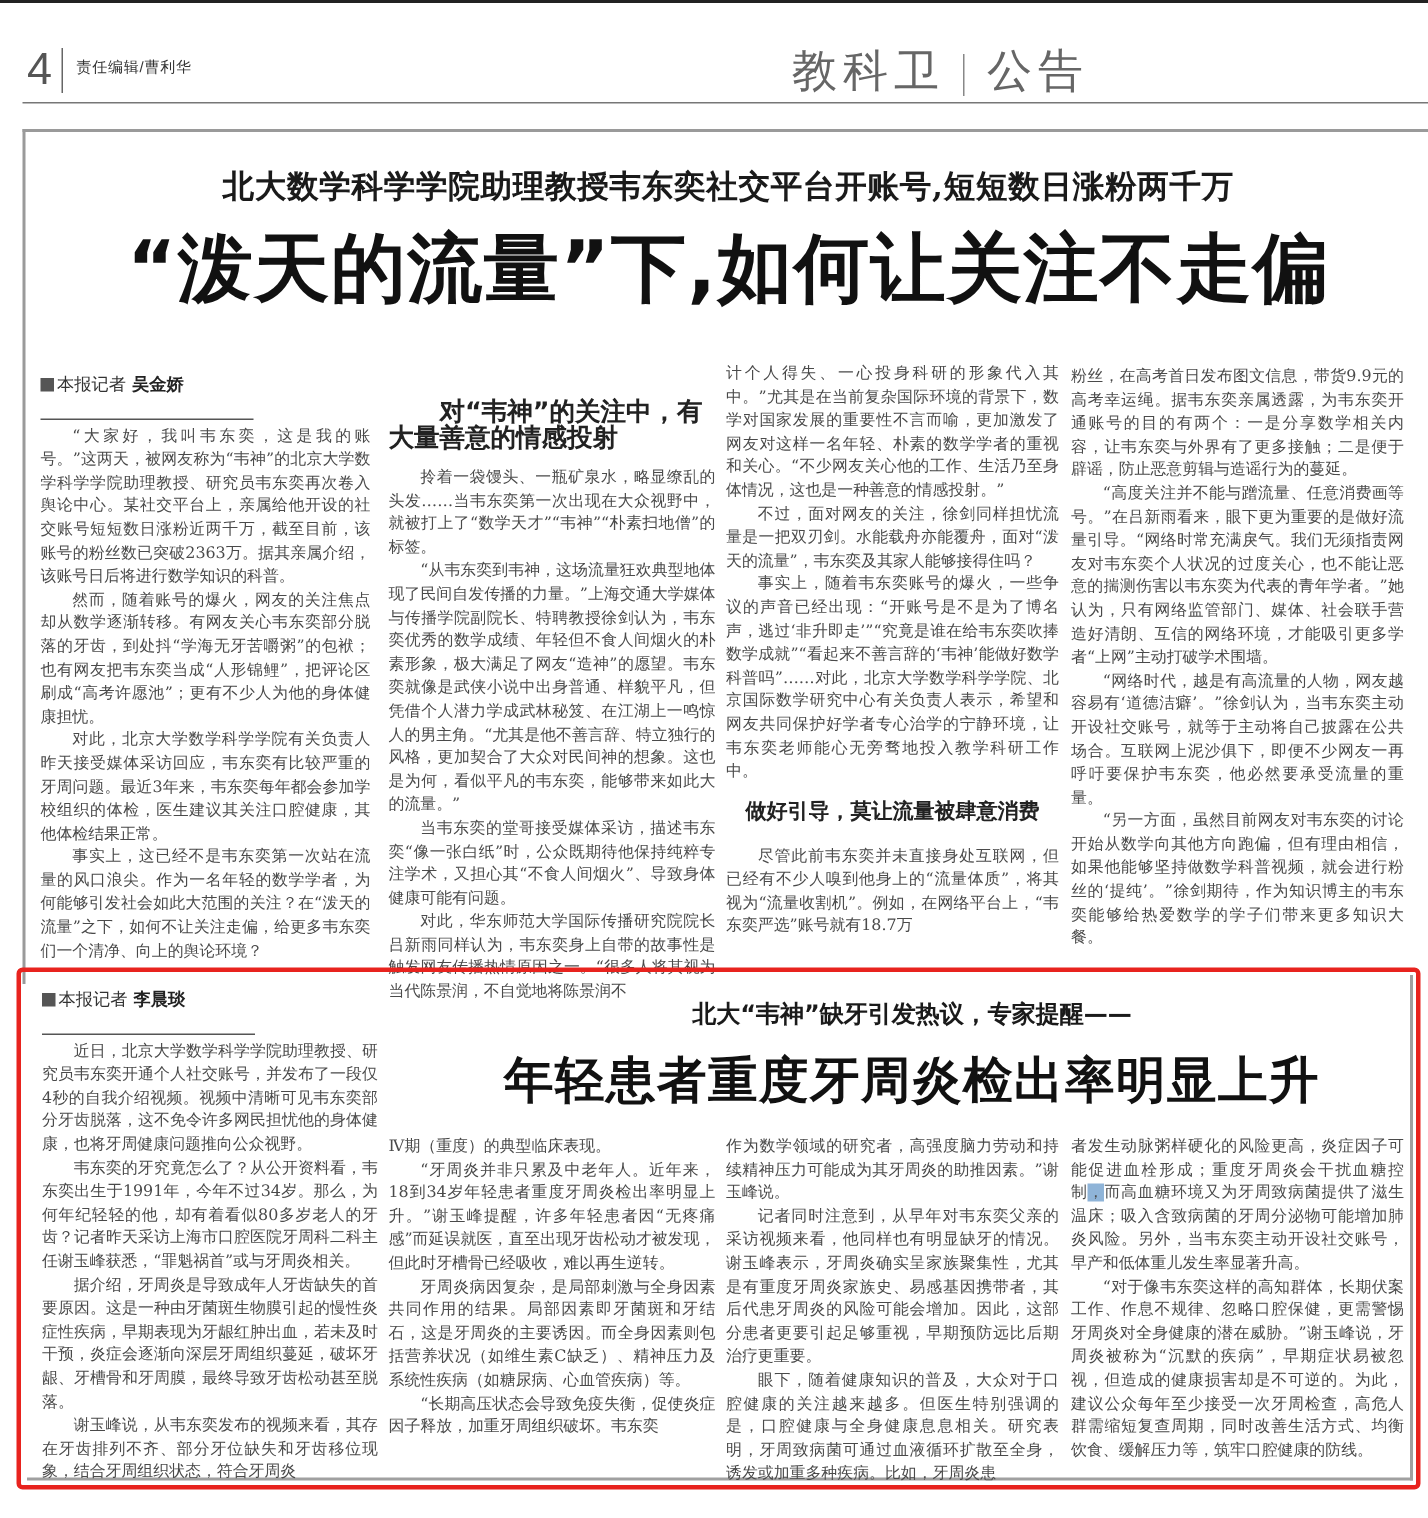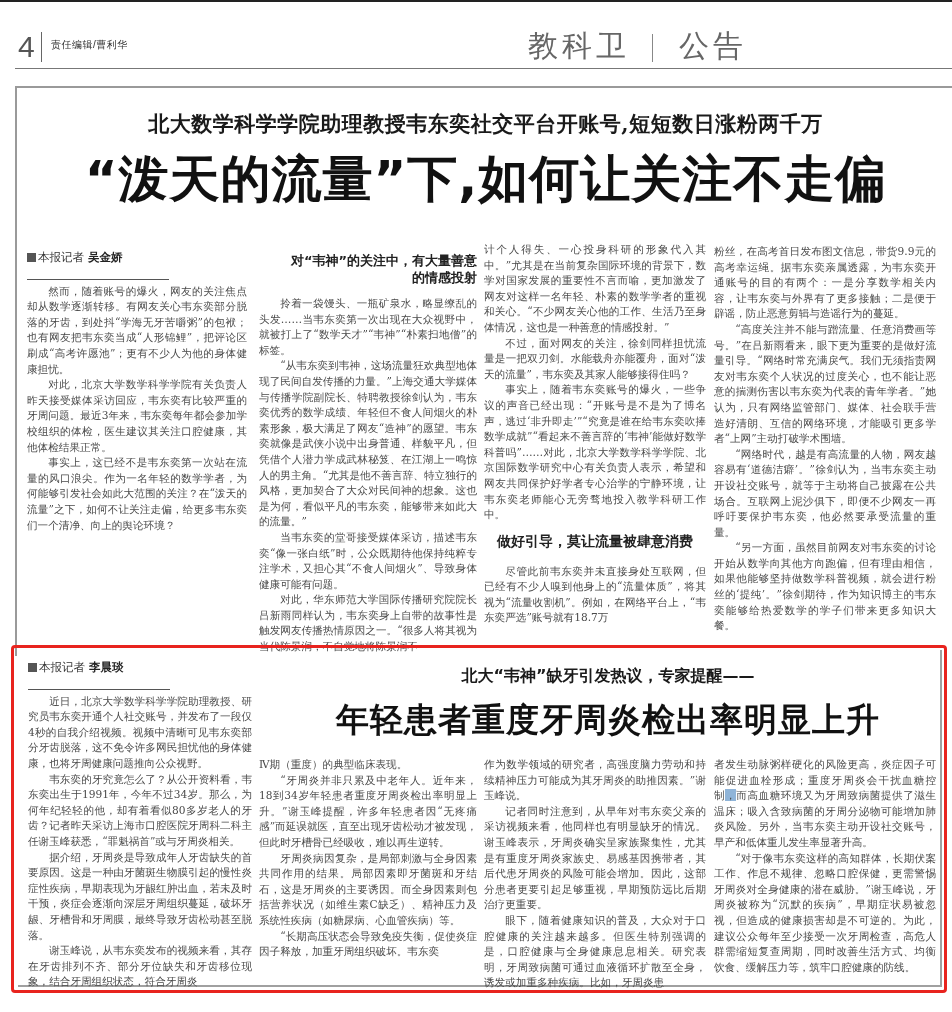--- a/index.html
+++ b/index.html
@@ -6,36 +6,36 @@
   html, body { width: 952px; height: 1012px; overflow: hidden; background: #ffffff; }
   body { position: relative; font-family: "DejaVu Serif", "Liberation Serif", serif; color: #3a3a3a; }
 
   .topline { position: absolute; left: 0; top: 0; width: 952px; height: 2px; background: #222; }
 
   
   .masthead { position: absolute; left: 15px; top: 30px; width: 937px; height: 40px; }
   .page-num { position: absolute; left: 3px; top: 0; font-family: "Liberation Sans", sans-serif; font-size: 30px; color: #555; line-height: 34px; }
   .page-divider { position: absolute; left: 26px; top: 2px; width: 1px; height: 30px; background: #666; }
   .editor { position: absolute; left: 36px; top: 8px; font-family: "Liberation Sans", sans-serif; font-size: 10px; color: #333; letter-spacing: 0.5px; }
-  .section-title { position: absolute; left: 513px; top: 0; font-family: Liberation Mono, monospace; font-size: 30px; color: #666; letter-spacing: 4px; line-height: 36px; }
+  .section-title { position: absolute; left: 513px; top: 0; font-family: Liberation Serif, serif; font-size: 30px; color: #666; letter-spacing: 4px; line-height: 36px; }
   .section-title .sep { display: inline-block; width: 1px; height: 28px; background: #888; vertical-align: middle; margin: 0 4px 0 0; }
   .mast-rule { position: absolute; left: 15px; top: 68px; width: 937px; height: 1px; background: #777; }
 
   
   .box1 { position: absolute; left: 15px; top: 86px; width: 937px; height: 570px; border: 2px solid #9a9a9a; border-right: none; border-bottom: none; }
   .kicker1 { position: absolute; left: 0; top: 22px; width: 937px; text-align: center; font-family: "DejaVu Serif", serif; font-weight: bold; font-size: 21px; color: #1a1a1a; letter-spacing: 0.5px; }
   .headline1 { position: absolute; left: 0; top: 58px; width: 937px; text-align: center; font-family: "DejaVu Sans", sans-serif; font-weight: bold; font-size: 50px; color: #111; letter-spacing: 1px; line-height: 66px; }
 
   .col { position: absolute; font-size: 10.6px; line-height: 15.6px; color: #4a4a4a; text-align: justify; }
   .col p { text-indent: 2em; }
   .col p.noindent { text-indent: 0; }
   .byline { font-family: "Liberation Sans", sans-serif; font-size: 11.5px; color: #333; border-bottom: 1px solid #555; padding-bottom: 13px; margin-bottom: 4px; width: 142px; }
   .byline .sq { display: inline-block; width: 9px; height: 9px; background: #555; margin-right: 2px; vertical-align: -1px; }
   .byline .name { font-weight: bold; color: #222; margin-left: 4px; }
-  .subhead { font-family: "DejaVu Sans", sans-serif; font-weight: bold; font-size: 13px; line-height: 17px; color: #222; margin: 2px 0 10px 0; text-align: right; }
+  .subhead { font-family: "DejaVu Sans", sans-serif; font-weight: bold; font-size: 17px; line-height: 17px; color: #222; margin: 17px 0 10px 0; text-align: left; }
   .subhead.indent { text-indent: 2em; }
   .subhead.center { text-align: center; margin: 10px 0 14px 0; font-size: 14px; }
 
   
   .box2 { position: absolute; left: 11px; top: 645px; width: 936px; height: 348px; border: 3px solid #e8231e; border-radius: 4px; }
   .box2-inner { position: absolute; left: 4px; top: 2px; width: 924px; height: 337px; border-right: 2px solid #a0a0a0; border-bottom: 2px solid #a0a0a0; }
   .kicker2 { position: absolute; left: 240px; top: 16px; width: 700px; text-align: center; font-family: "DejaVu Sans", sans-serif; font-weight: bold; font-size: 16px; color: #1a1a1a; }
   .headline2 { position: absolute; left: 240px; top: 48px; width: 700px; text-align: center; font-family: "DejaVu Serif", serif; font-weight: bold; font-size: 33px; color: #111; letter-spacing: 1px; }
   .hl { background: #8fb4d8; }
 </style>
@@ -57,20 +57,21 @@
 <div class="mast-rule"></div>
 
 <div class="box1">
   <div class="kicker1">北大数学科学学院助理教授韦东奕社交平台开账号,短短数日涨粉两千万</div>
   <div class="headline1">“泼天的流量”下,如何让关注不走偏</div>
 
   <div class="col" style="left:10px; top:162px; width:220px;">
     <div class="byline">
       <span class="sq"></span><span>本报记者</span><span class="name">吴金娇</span>
     </div>
+    <p>“大家好，我叫韦东奕，这是我的账号。”这两天，被网友称为“韦神”的北京大学数学科学学院助理教授、研究员韦东奕再次卷入舆论中心。某社交平台上，亲属给他开设的社交账号短短数日涨粉近两千万，截至目前，该账号的粉丝数已突破2363万。据其亲属介绍，该账号日后将进行数学知识的科普。</p>
     <p>然而，随着账号的爆火，网友的关注焦点却从数学逐渐转移。有网友关心韦东奕部分脱落的牙齿，到处抖“学海无牙苦嚼粥”的包袱；也有网友把韦东奕当成“人形锦鲤”，把评论区刷成“高考许愿池”；更有不少人为他的身体健康担忧。</p>
     <p>对此，北京大学数学科学学院有关负责人昨天接受媒体采访回应，韦东奕有比较严重的牙周问题。最近3年来，韦东奕每年都会参加学校组织的体检，医生建议其关注口腔健康，其他体检结果正常。</p>
     <p>事实上，这已经不是韦东奕第一次站在流量的风口浪尖。作为一名年轻的数学学者，为何能够引发社会如此大范围的关注？在“泼天的流量”之下，如何不让关注走偏，给更多韦东奕们一个清净、向上的舆论环境？</p>
   </div>
 
   <div class="col" style="left:242px; top:162px; width:218px;">
     <div class="subhead indent">对“韦神”的关注中，有大量善意的情感投射</div>
     <p>拎着一袋馒头、一瓶矿泉水，略显缭乱的头发……当韦东奕第一次出现在大众视野中，就被打上了“数学天才”“韦神”“朴素扫地僧”的标签。</p>
     <p>“从韦东奕到韦神，这场流量狂欢典型地体现了民间自发传播的力量。”上海交通大学媒体与传播学院副院长、特聘教授徐剑认为，韦东奕优秀的数学成绩、年轻但不食人间烟火的朴素形象，极大满足了网友“造神”的愿望。韦东奕就像是武侠小说中出身普通、样貌平凡，但凭借个人潜力学成武林秘笈、在江湖上一鸣惊人的男主角。“尤其是他不善言辞、特立独行的风格，更加契合了大众对民间神的想象。这也是为何，看似平凡的韦东奕，能够带来如此大的流量。”</p>
     <p>当韦东奕的堂哥接受媒体采访，描述韦东奕“像一张白纸”时，公众既期待他保持纯粹专注学术，又担心其“不食人间烟火”、导致身体健康可能有问题。</p>

